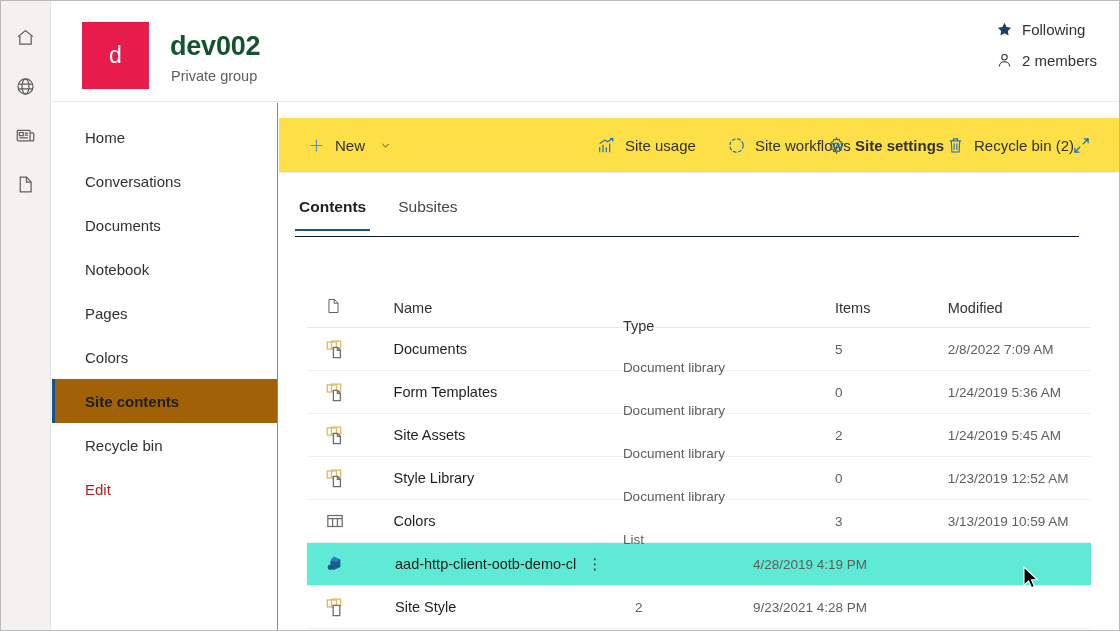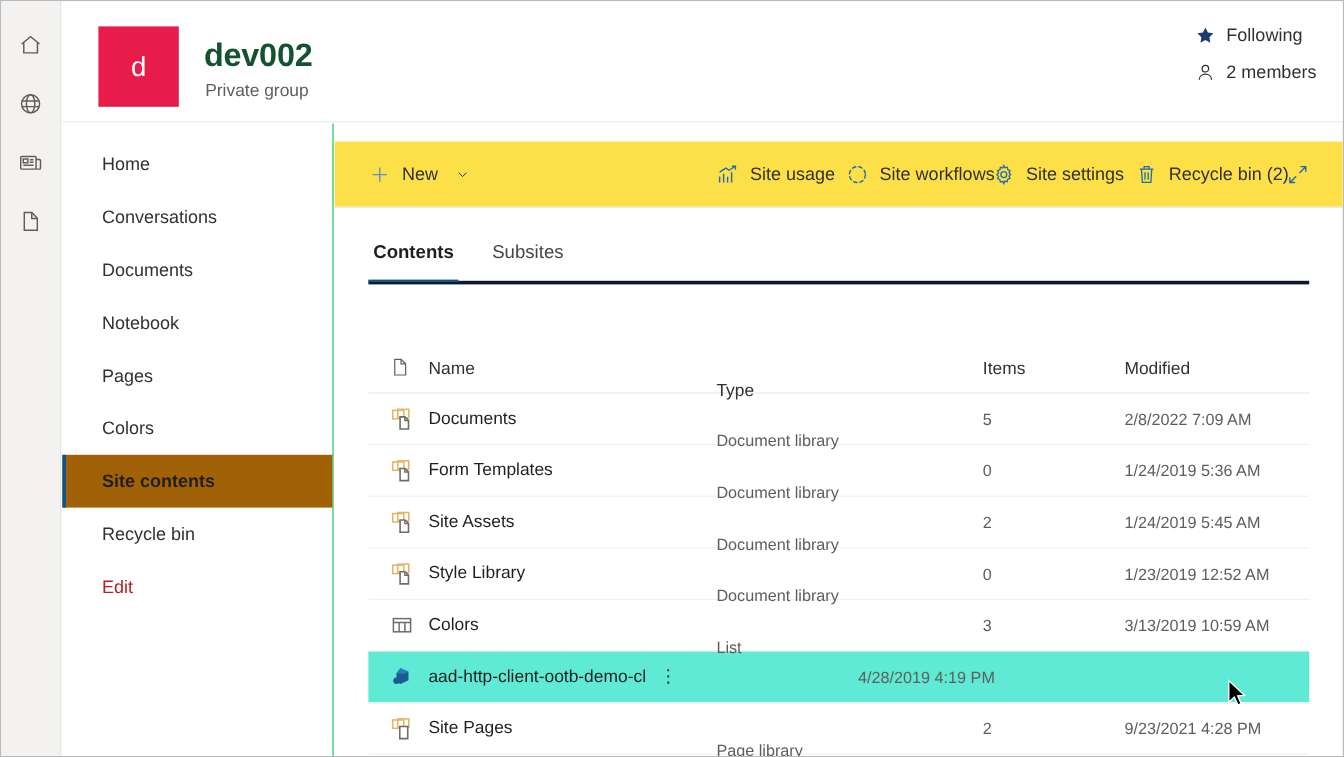--- a/index.html
+++ b/index.html
@@ -103,24 +103,24 @@
   .cmd {
     position: absolute; top: 0; height: 55px;
     display: flex; align-items: center; gap: 9px;
     font-size: 15px; color: #323130; cursor: pointer;
   }
   .cmd svg { display: block; flex: 0 0 auto; }
   .chev { margin-left: 6px; }
 
   
   .tabs {
-    position: absolute; left: 306px; top: 190px;
+    position: absolute; left: 294px; top: 190px;
     width: 784px; height: 46px;
-    border-bottom: 3px solid #0f172a;
-    display: flex; align-items: flex-end; gap: 24px;
+    border-bottom: 1px solid #0f172a;
+    display: flex; align-items: center; gap: 24px;
   }
   .tab {
     position: relative;
     font-size: 15.5px; color: #484644; cursor: pointer;
     padding: 0 4px 14px 4px;
   }
   .tab.active { font-weight: 700; color: #201f1e; }
   .tab.active::after {
     content: ""; position: absolute; left: 0; right: 0; bottom: -1px;
     height: 2px; background: #0f548c;
@@ -136,21 +136,21 @@
     height: 43px;
     border-bottom: 1px solid #f0f0f0;
     padding-left: 2px;
   }
   .thead {
     height: 40px; border-bottom: 1px solid #e8e8e8;
   }
   .thead .c { font-size: 14.5px; color: #323130; font-weight: 400; }
   .trow.hover { background: #5eead4; }
   .c-icon { width: 48px; display: flex; align-items: center; justify-content: flex-start; padding-left: 16px; }
-  .c-name { width: 240px; font-size: 14.5px; color: #201f1e; display:flex; align-items:flex-start; gap:2px; }
+  .c-name { width: 240px; font-size: 14.5px; color: #201f1e; display:flex; align-items:flex-start; gap:2px;margin-left:38px; }
   .c-name .nm { white-space: nowrap; }
   .c-type { width: 222px; font-size: 13.5px; color: #605e5c; margin-top: 36px; }
   .c-items { width: 118px; font-size: 13.5px; color: #605e5c; }
   .c-mod { width: 150px; font-size: 13.5px; color: #605e5c; }
   .thead .c-type, .thead .c-items, .thead .c-mod { font-size: 14.5px; color: #323130; }
   .kebab {
     margin-left: 6px; color: #323130; font-size: 15px; line-height: 1;
     cursor: pointer; letter-spacing: 0; padding: 0 3px;
   }
 
@@ -275,30 +275,30 @@
       <span>
         <svg width="19" height="19" viewBox="0 0 24 24" fill="none" stroke="#1f6cb0" stroke-width="1.5">
           <path d="M3.4 20.4V14M7.6 20.4V11M11.8 20.4v-6.2M16 20.4V9.6"></path>
           <path d="M3.4 9.4L10 5.2l3.4 2.2 6.4-4.2"></path>
             <path d="M16.4 3.2h3.6v3.6"></path>
         </svg>
       </span>
       <span>Site usage</span>
     </div>
 
-    <div class="cmd" style="left:426px;">
+    <div class="cmd" style="left:448px;">
       <span>
         <svg width="19" height="19" viewBox="0 0 24 24" fill="none" stroke="#1f6cb0" stroke-width="1.5" stroke-linecap="round" stroke-dasharray="3.6 3.2">
           <circle cx="12" cy="12" r="8.4"></circle>
         </svg>
       </span>
       <span>Site workflows</span>
     </div>
 
-    <div class="cmd" style="left:548px;">
+    <div class="cmd" style="left:548px;font-weight:bold;">
       <span>
         <svg width="19" height="19" viewBox="0 0 24 24" fill="none" stroke="#1f6cb0" stroke-width="1.4">
           <circle cx="12" cy="12" r="3.1"></circle>
           <path d="M12 2.5l1.1 2.3 2.5-.6.5 2.5 2.4 1-1 2.3 1.8 1.8-1.8 1.8 1 2.3-2.4 1-.5 2.5-2.5-.6L12 21.5l-1.1-2.3-2.5.6-.5-2.5-2.4-1 1-2.3L4.7 12l1.8-1.8-1-2.3 2.4-1 .5-2.5 2.5.6z"></path>
         </svg>
       </span>
       <span>Site settings</span>
     </div>
 
     <div class="cmd" style="left:667px;">
@@ -448,23 +448,22 @@
 
     <div class="trow">
       <div class="c-icon">
         <svg width="21" height="21" viewBox="0 0 24 24">
           <rect x="2.6" y="3.4" width="10.5" height="8" fill="none" stroke="#e3b765" stroke-width="1.5"></rect>
           <rect x="7.4" y="2.4" width="10.5" height="8" fill="none" stroke="#e3b765" stroke-width="1.5"></rect>
           <path d="M9.3 9.6h7.6v11.6H9.3z" fill="#fff" stroke="#6d6d6d" stroke-width="1.5"></path>
         </svg>
       </div>
       <div class="c-name">
-          <span class="nm">Site Pages</span>
-        </div>
-      <div class="c-type">Page library</div>
+          <span class="nm">Site Style</span>
+        </div>
       <div class="c-items">2</div>
       <div class="c-mod">9/23/2021 4:28 PM</div>
     </div>
   </div>
 
   <div class="cursor">
     <svg width="18" height="26" viewBox="0 0 18 26">
       <path d="M1 1.2L1 19.2 5.6 14.9 8.6 21.6 11.3 20.4 8.4 13.8 14.2 13.5z" fill="#000" stroke="#fff" stroke-width="1.1"></path>
     </svg>
   </div>

